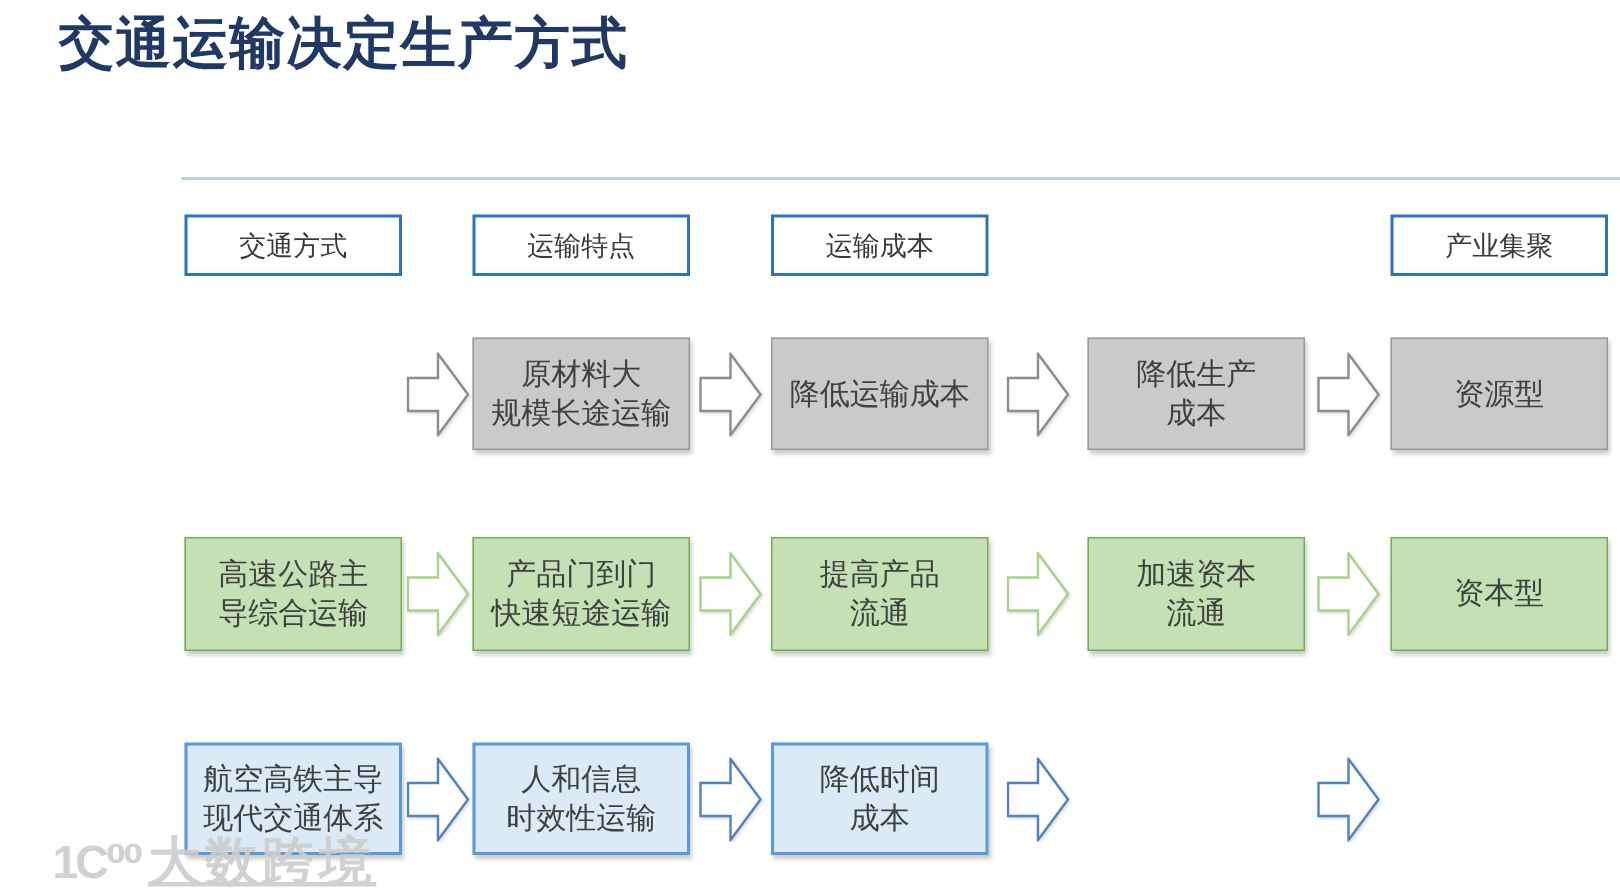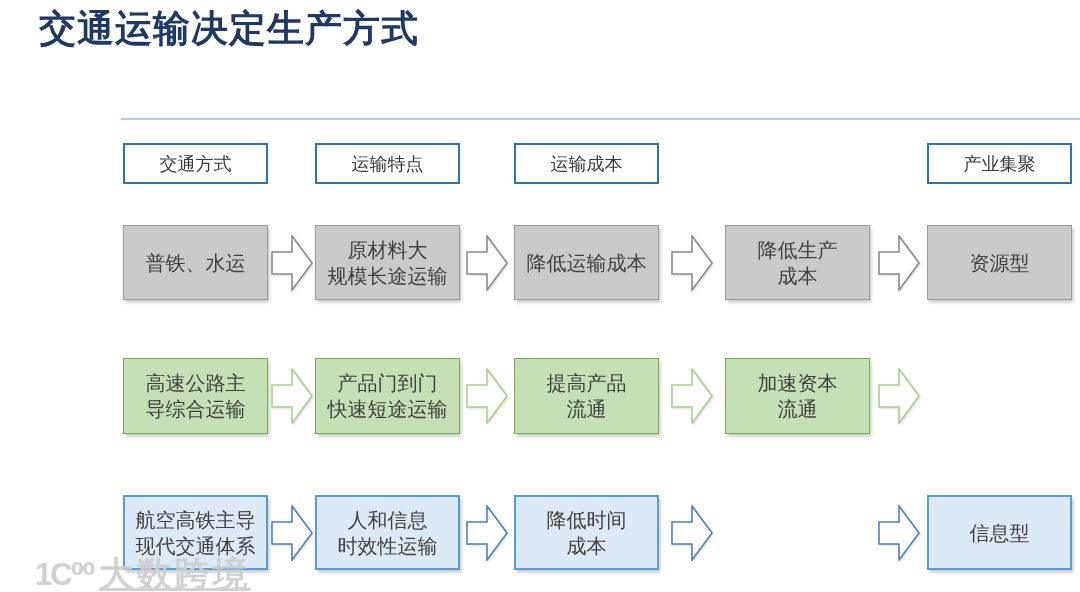--- a/index.html
+++ b/index.html
@@ -61,21 +61,20 @@
   <div class="title">交通运输决定生产方式</div>
   <div class="title-rule"></div>
 
   <div class="grid">
 
     <div class="hdr c1">交通方式</div>
     <div class="hdr c3">运输成本</div>
     <div class="hdr c2">运输特点</div>
     <div class="hdr c5">产业集聚</div>
 
-    <div class="box gray r1 c1">普铁、水运</div>
     <div class="arrow r1 a1">
         <svg viewBox="0 0 42 56">
           <polygon points="1,17 21,17 21,1 41,28 21,55 21,39 1,39"></polygon>
         </svg>
       </div>
     <div class="box gray r1 c2">原材料大
 规模长途运输</div>
     <div class="arrow r1 a2">
         <svg viewBox="0 0 42 56">
           <polygon points="1,17 21,17 21,1 41,28 21,55 21,39 1,39"></polygon>
@@ -117,20 +116,21 @@
           <polygon points="1,17 21,17 21,1 41,28 21,55 21,39 1,39"></polygon>
         </svg>
       </div>
     <div class="box green r2 c4">加速资本
 流通</div>
     <div class="arrow r2 a4">
         <svg viewBox="0 0 42 56">
           <polygon points="1,17 21,17 21,1 41,28 21,55 21,39 1,39"></polygon>
         </svg>
       </div>
+    <div class="box green r2 c5">资本型</div>
 
     <div class="box blue r3 c1">航空高铁主导
 现代交通体系</div>
     <div class="arrow r3 a1">
         <svg viewBox="0 0 42 56">
           <polygon points="1,17 21,17 21,1 41,28 21,55 21,39 1,39"></polygon>
         </svg>
       </div>
     <div class="box blue r3 c2">人和信息
 时效性运输</div>
@@ -144,20 +144,19 @@
     <div class="arrow r3 a3">
         <svg viewBox="0 0 42 56">
           <polygon points="1,17 21,17 21,1 41,28 21,55 21,39 1,39"></polygon>
         </svg>
       </div>
     <div class="arrow r3 a4">
         <svg viewBox="0 0 42 56">
           <polygon points="1,17 21,17 21,1 41,28 21,55 21,39 1,39"></polygon>
         </svg>
       </div>
-    <div class="box blue r3 c5">信息型</div>
   </div>
 
   <div class="watermark">
     <span class="wm-logo">1Ϲ⁰⁰</span>
     <span class="wm-text">大数跨境</span>
   </div>
 </div>
 
 </body></html>

